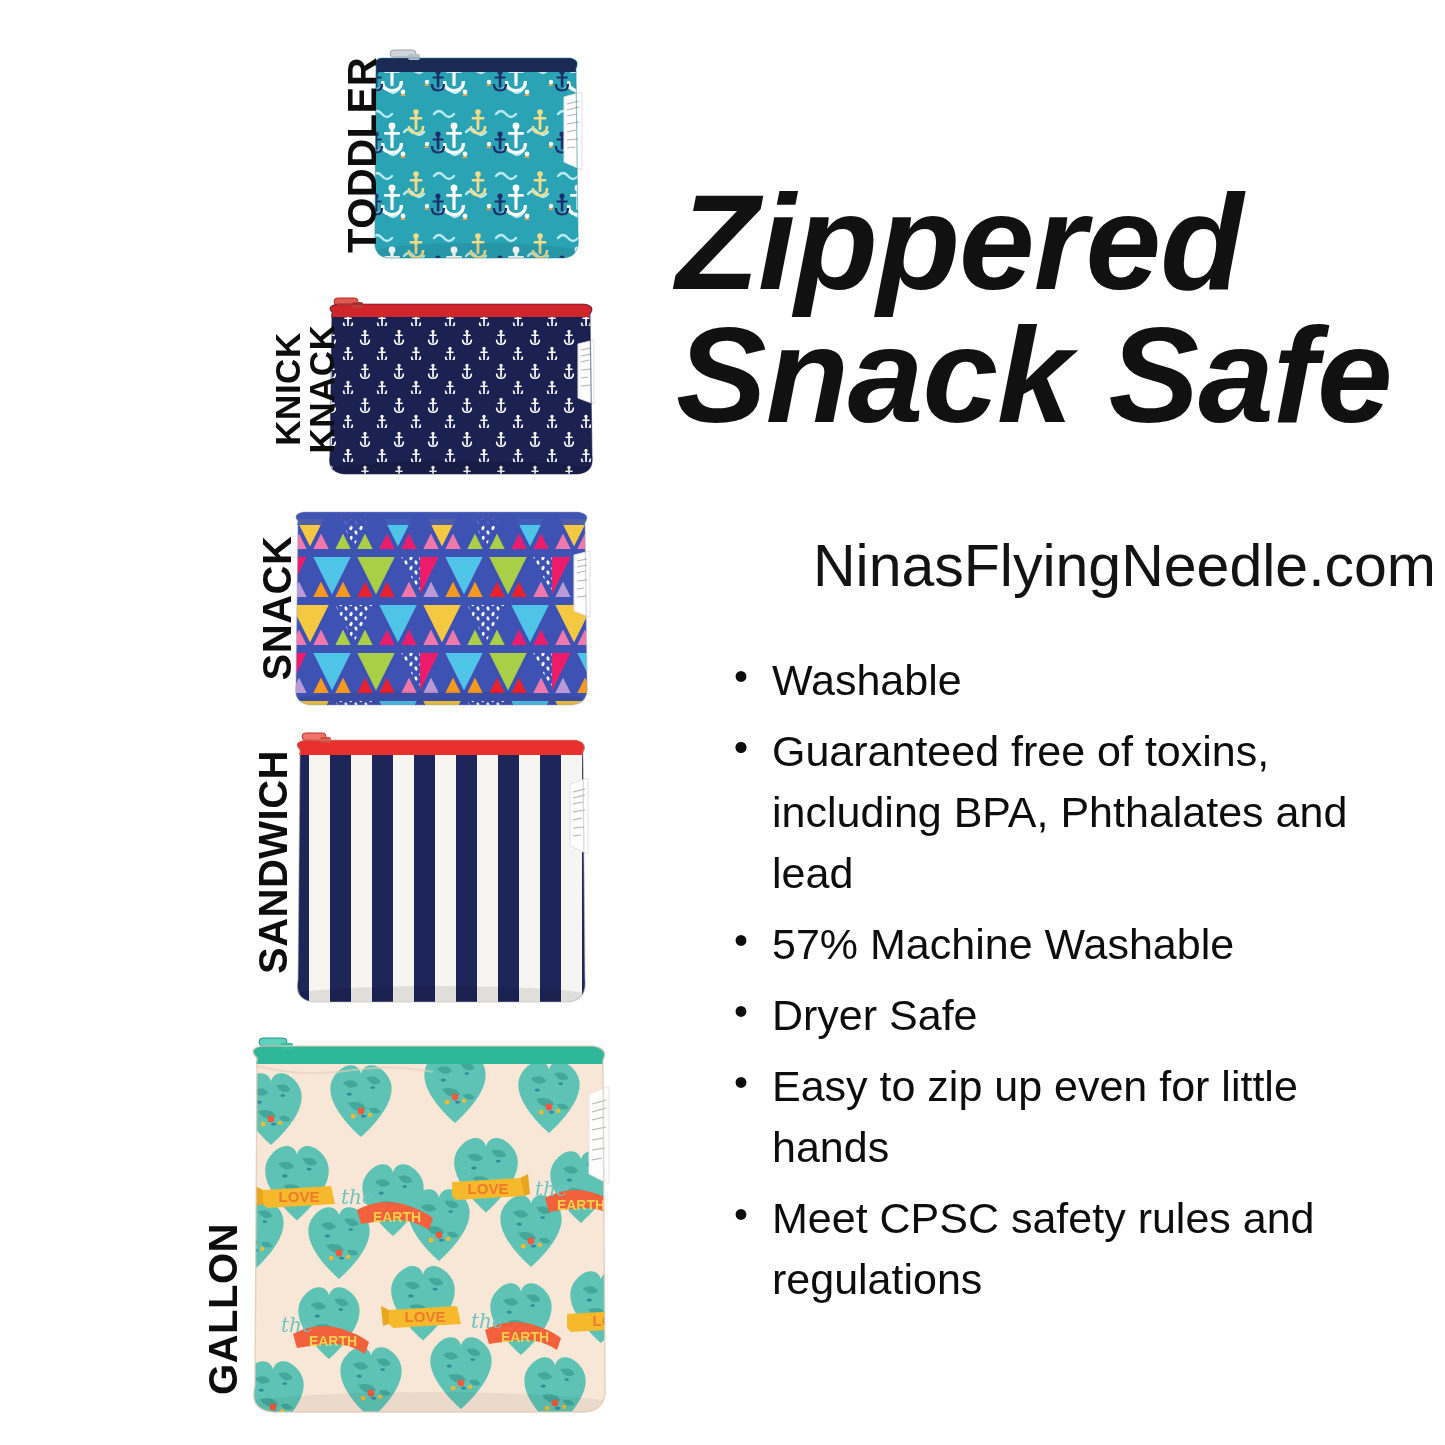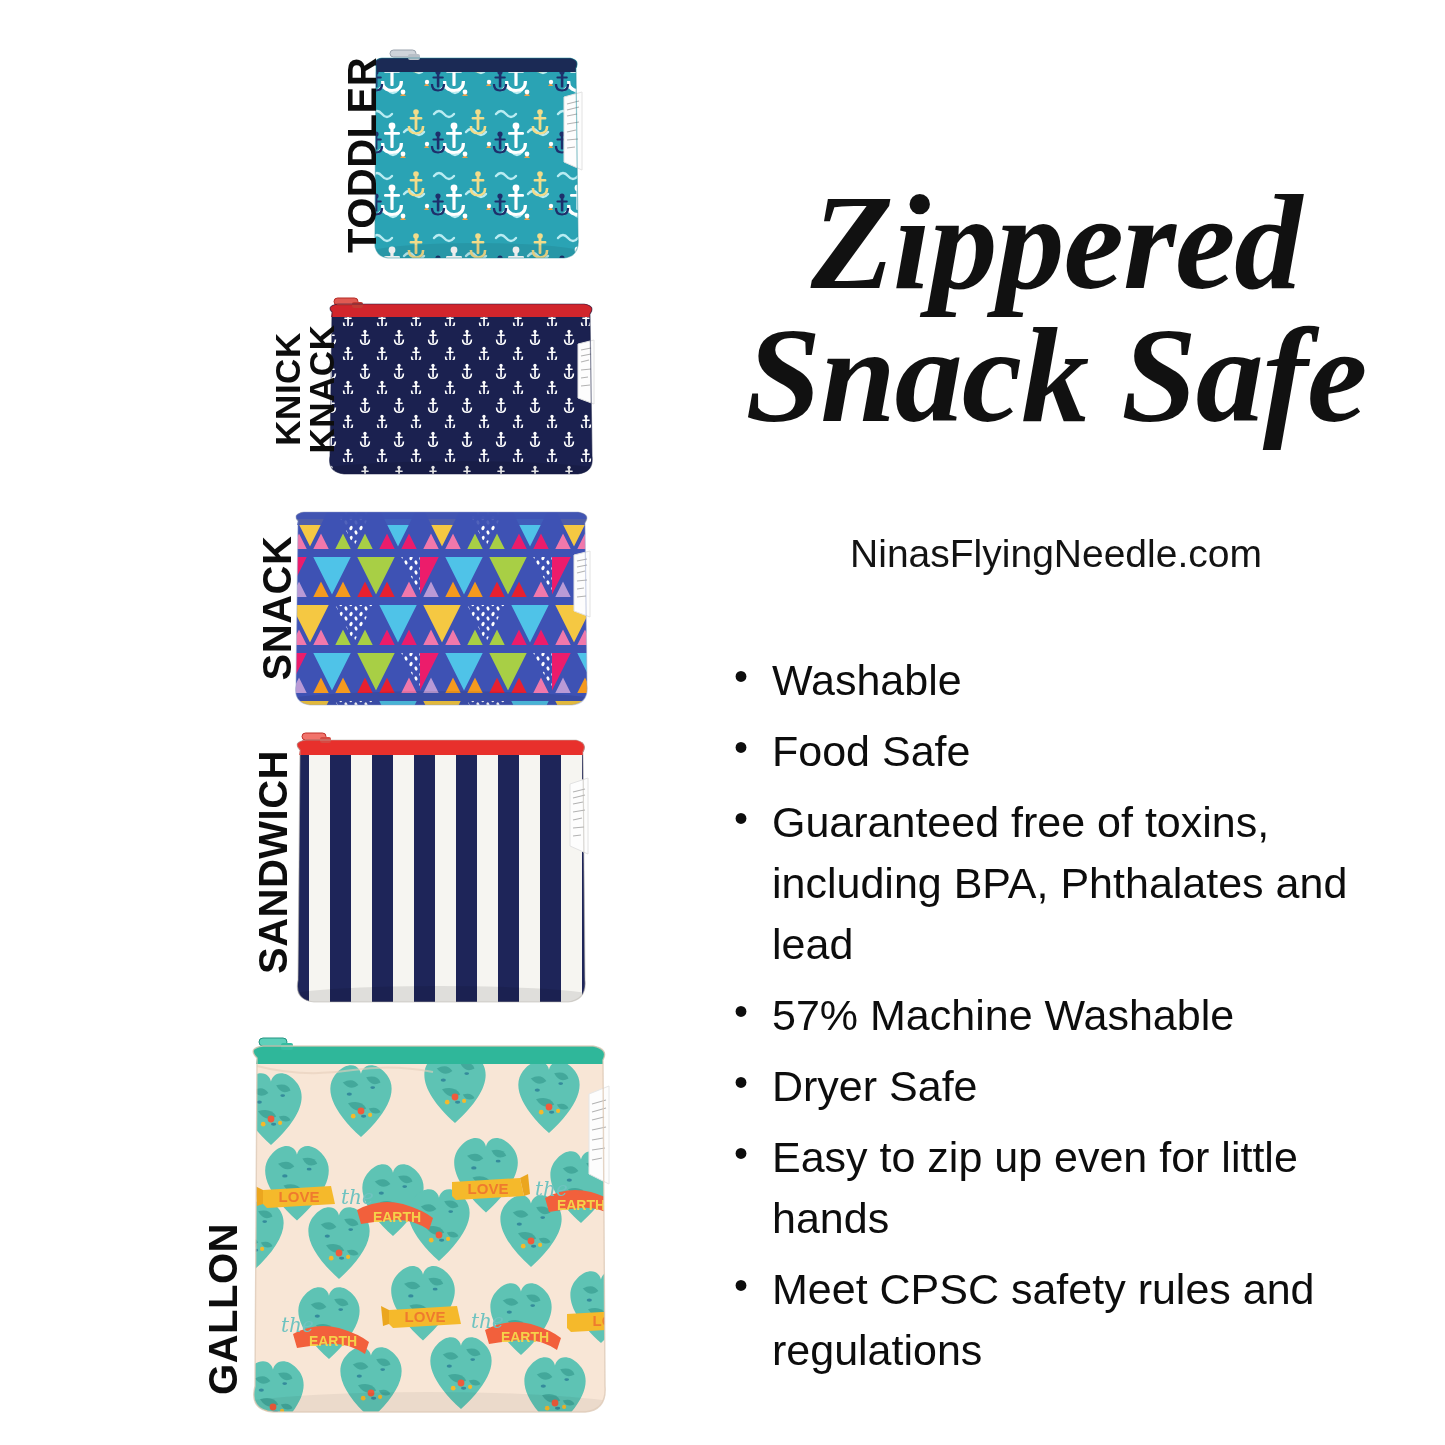--- a/index.html
+++ b/index.html
@@ -29,36 +29,36 @@
     font-family:"Liberation Sans", sans-serif;
     font-stretch:condensed;
   }
 
   
   .title{
     position:absolute;
     left:676px; top:176px;
     width:760px;
     color:#111;
-    font-family:Liberation Serif, serif;
+    font-family:Liberation Sans, sans-serif;
     font-style:italic;
     font-weight:bold;
     font-size:136px;
     line-height:0.98;
-    text-align:center;
+    text-align:left;
     letter-spacing:-1px;
   }
   .title .l2{display:block;}
 
   .website{
     position:absolute;
     left:676px; top:532px;
     width:760px;
-    text-align:center;
-    font-size:39px;
+    text-align:right;
+    font-size:59px;
     color:#131313;
     font-family:"Liberation Sans", sans-serif;
     font-stretch:condensed;
   }
 
   .features{
     position:absolute;
     left:726px; top:650px;
     width:700px;
     margin:0;
@@ -495,21 +495,20 @@
 
   <div class="website">NinasFlyingNeedle.com</div>
 
   <ul class="features">
     <li>
       <span class="bullet">•</span>
       <span>Washable</span>
     </li>
     <li>
       <span class="bullet">•</span>
-      <span>Food Safe</span>
     </li>
     <li>
       <span class="bullet">•</span>
       <span>Guaranteed free of toxins, including BPA, Phthalates and lead</span>
     </li>
     <li>
       <span class="bullet">•</span>
       <span>57% Machine Washable</span>
     </li>
     <li>

